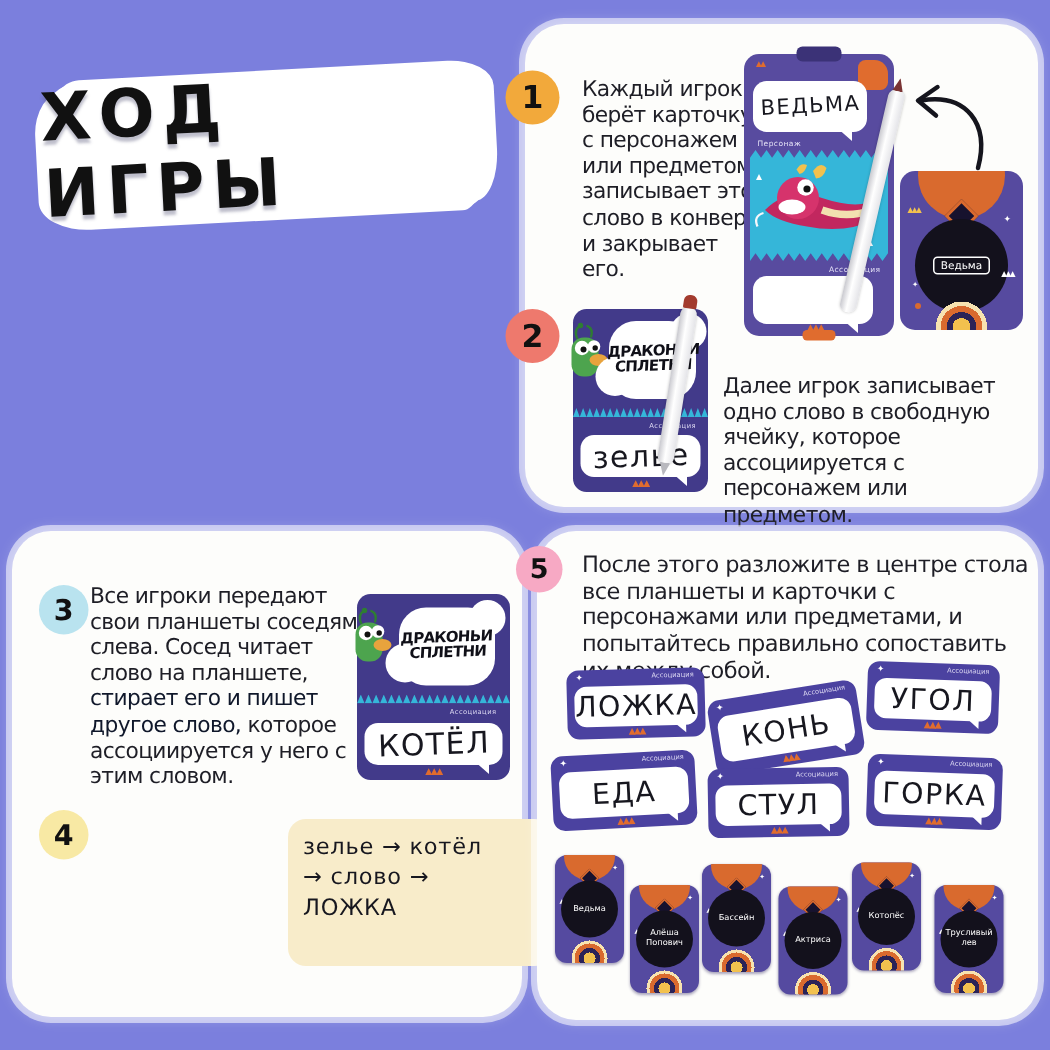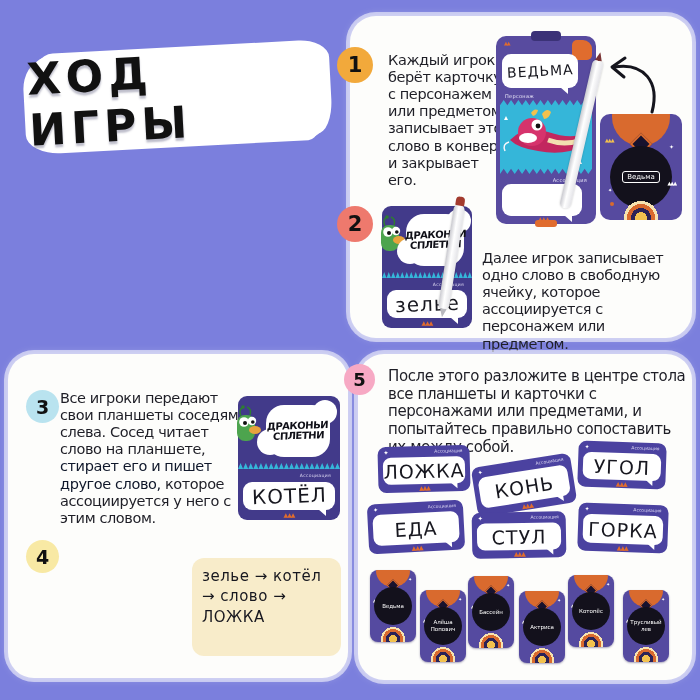--- a/index.html
+++ b/index.html
@@ -128,21 +128,21 @@
   .em-diam{left:50%;top:11px;transform:translateX(-50%) rotate(45deg);width:7px;height:7px;background:#17122e;border:1.5px solid #d96a2e;}
   .em-black{left:50%;top:17px;transform:translateX(-50%);width:38px;height:38px;border-radius:50%;background:#13111c;
     display:flex;align-items:center;justify-content:center;text-align:center;}
   .em-word{color:#fff;font-size:5.5px;line-height:1.2;}
   .em-rain{left:50%;bottom:-12px;transform:translateX(-50%);width:30px;height:30px;border-radius:50%;
     background:radial-gradient(circle,#f2c14e 0 4px,#2b2357 4px 7px,#d96a2e 7px 10px,#f7e3b0 10px 12px,transparent 12px);}
   .em-tris{left:3px;top:28px;color:#fff;font-size:4px;letter-spacing:-0.5px;}
   .em-star{right:4px;top:8px;font-size:4.5px;}
 
   
-  .chain-box{left:184px;top:204px;width:149px;height:98px;background:#f8ecca;border-radius:12px;padding:8px 10px;box-sizing:border-box;}
+  .chain-box{left:184px;top:192px;width:176px;height:98px;background:#f8ecca;border-radius:12px;padding:8px 10px;box-sizing:border-box;}
   .chain-line{font-size:15px;line-height:1.35;letter-spacing:0.5px;color:#17171f;}
 </style>
 </head>
 <body>
 
 <div class="stage">
 
   <div class="p title-brush">
     <h1>ХОД ИГРЫ</h1>
   </div>

